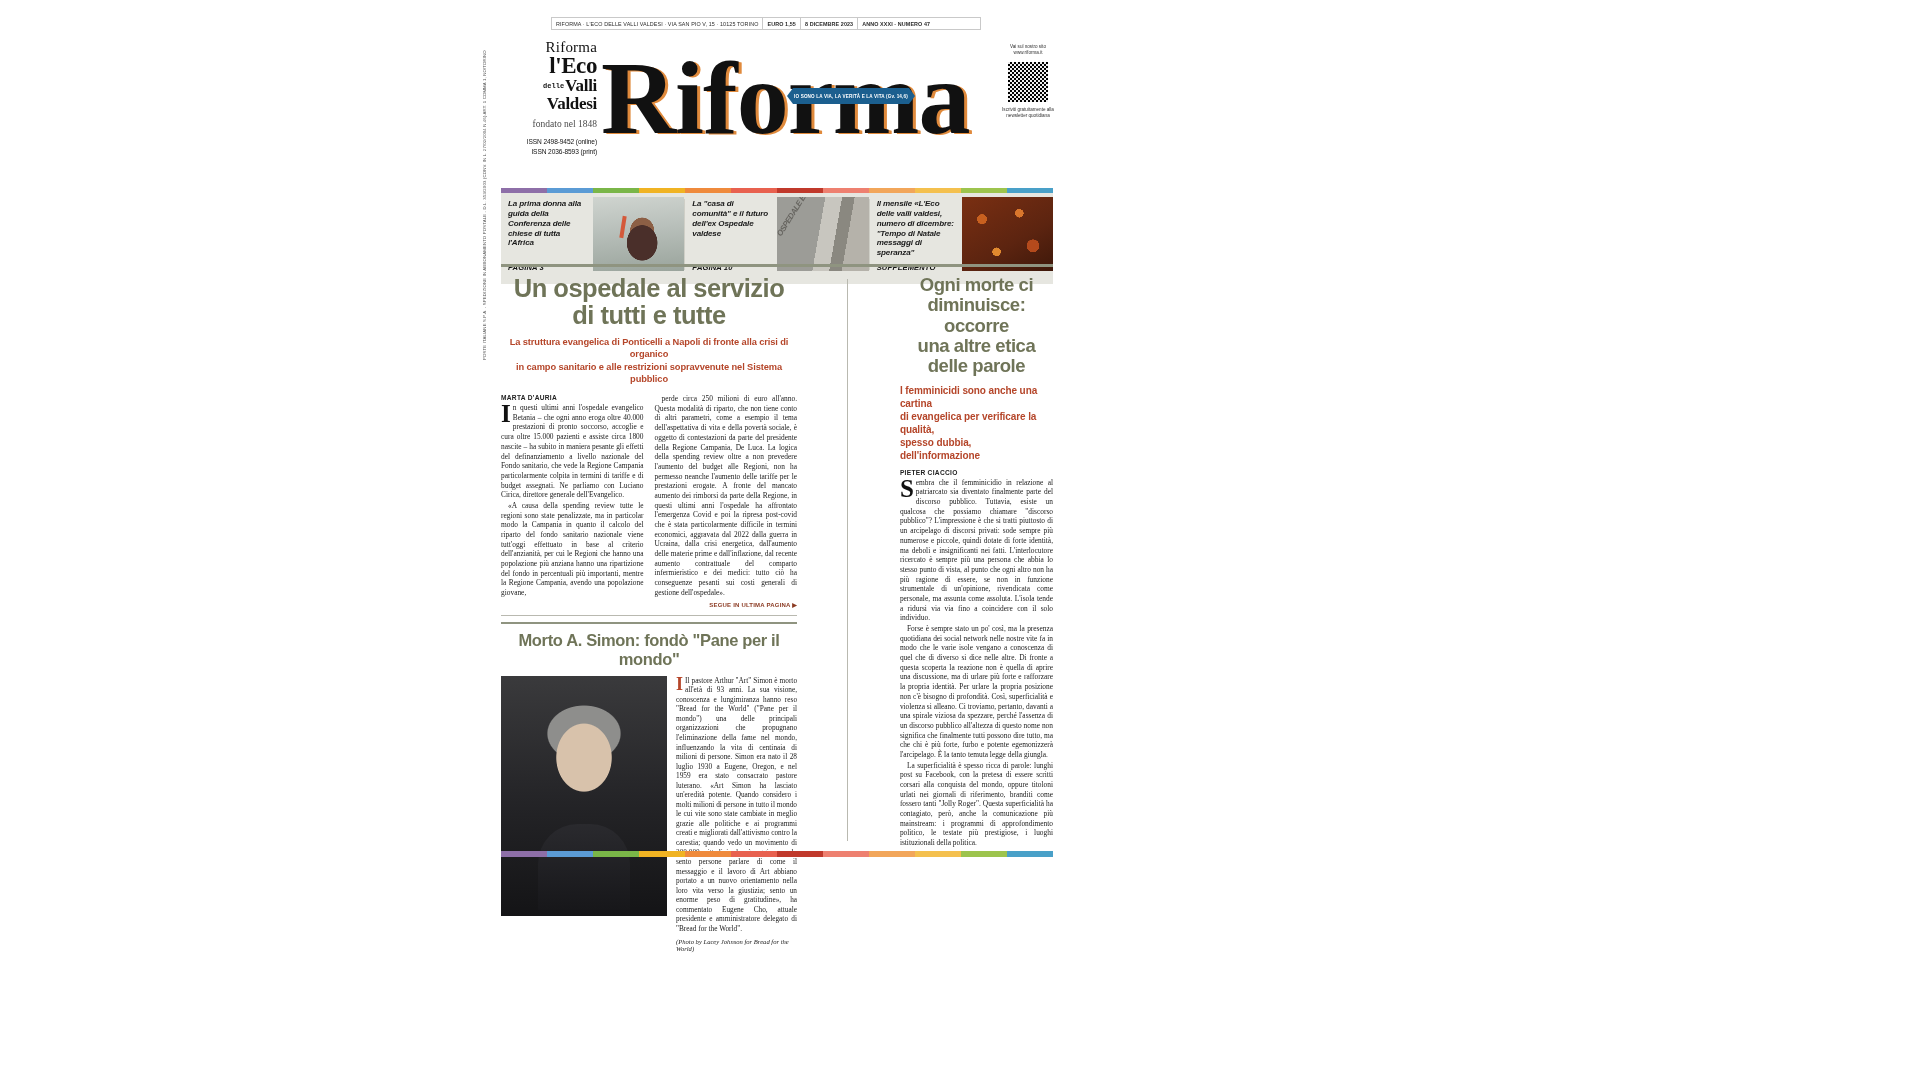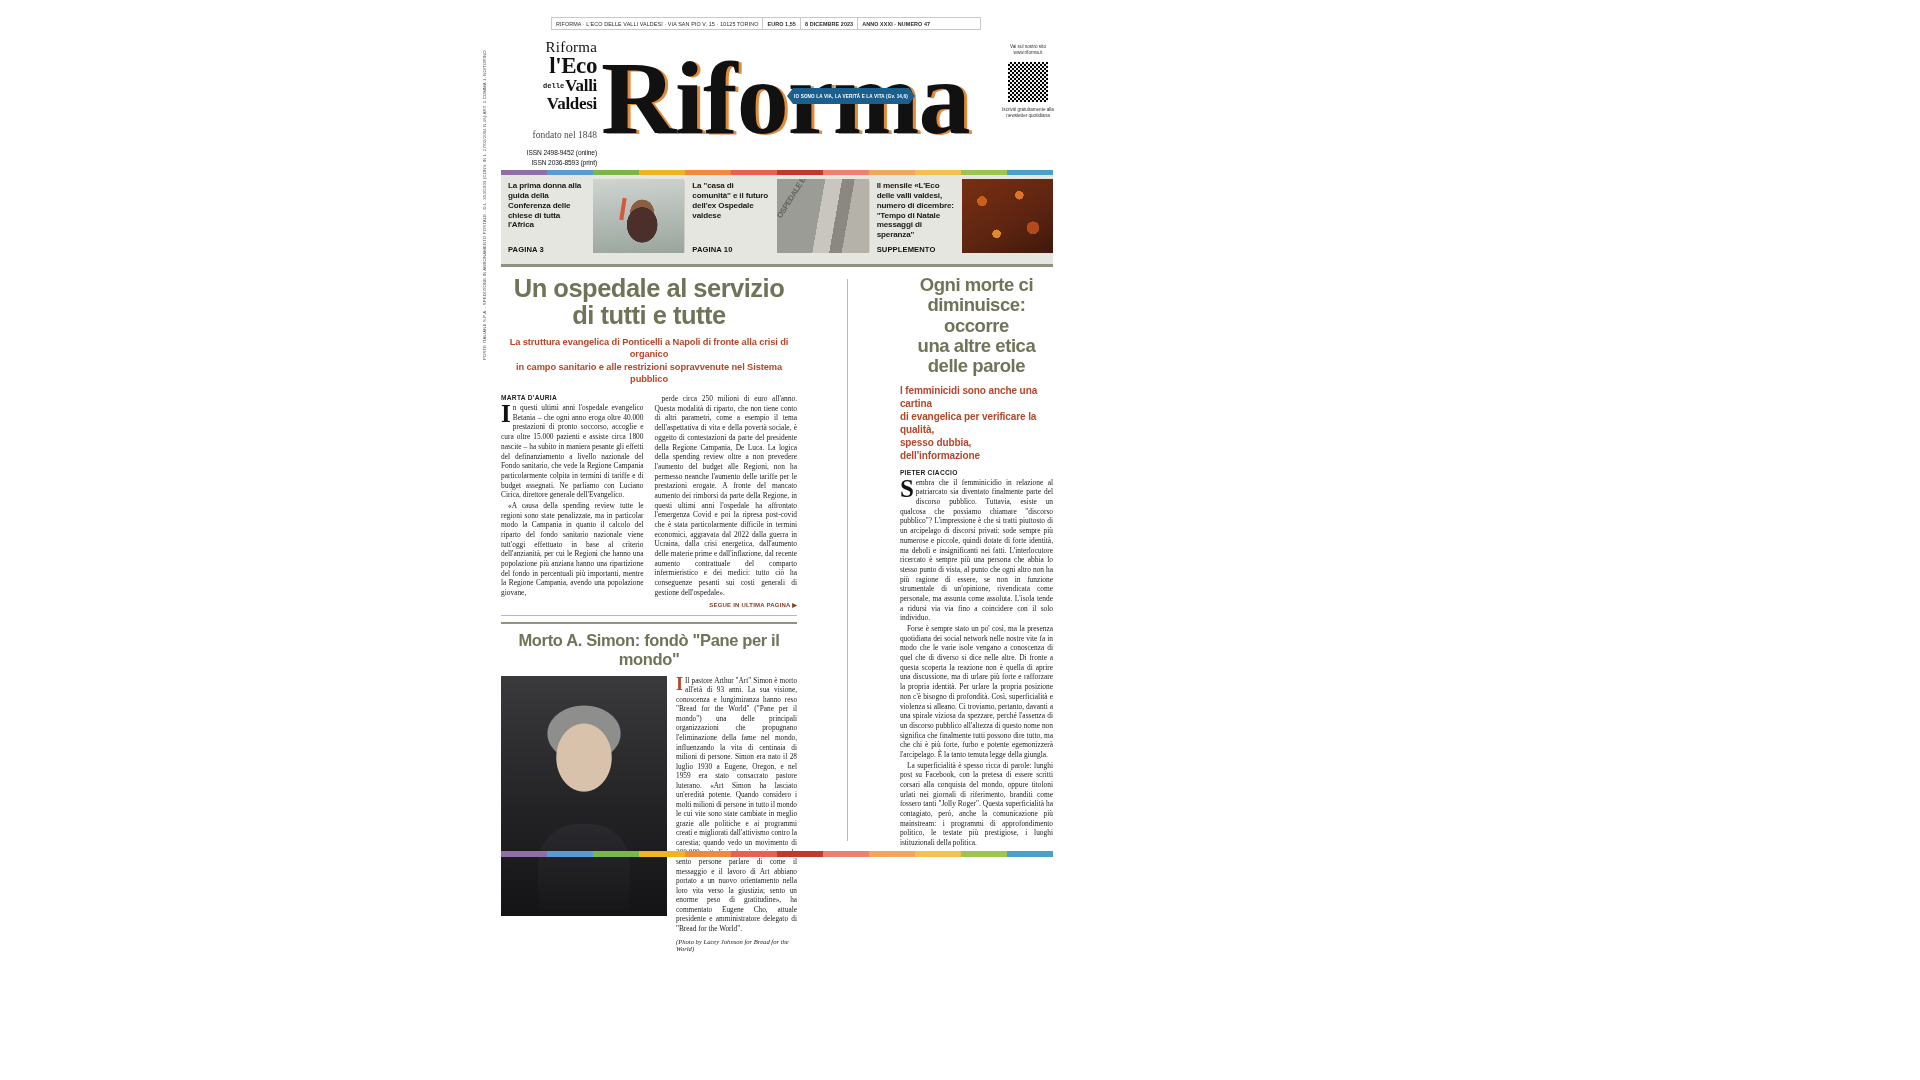--- a/index.html
+++ b/index.html
@@ -55,21 +55,21 @@
     font-weight: bold; font-size: 7px;
     display: inline-block; vertical-align: 3px; margin-right: 1px;
   }
   .mh-valli {
     font-family: "Liberation Serif", serif;
     font-weight: bold; font-size: 17px; line-height: 1;
     letter-spacing: -.3px;
   }
   .mh-fondato {
     font-family: "Liberation Serif", serif;
-    font-size: 9.5px; color: #4a4a4a; margin-top: 17px; line-height: 1.2;
+    font-size: 9.5px; color: #4a4a4a; margin-top: 6px; line-height: 1.2;
   }
   .mh-issn {
     font-size: 6.6px; color: #111; margin-top: 7px; line-height: 1.45;
     letter-spacing: -.1px;
   }
 
   
   .wordmark {
     position: absolute; left: 114px; top: 8px;
     width: 392px; height: 108px;
@@ -118,23 +118,24 @@
 
   .mh-sub {
     position: absolute; left: 0; top: 152px; width: 580px;
     text-align: center;
     font-size: 11.4px; font-weight: bold; letter-spacing: .55px;
     color: #8a8f80;
   }
 
   
   .teaserwrap {
-    position: absolute; left: 14px; top: 170px;
+    position: absolute; left: 14px; top: 188px;
     width: 552px; height: 96px;
     background: #e6e6e0;
+    font-style: italic;
   }
   .colorbar { display: flex; width: 100%; height: 5px; }
   .colorbar div { flex: 1 1 0; }
 
   .teasers { display: flex; height: 83px; }
   .teaser { display: flex; flex: 1 1 0; }
   .teaser-txt {
     flex: 0 0 92px; padding: 6px 6px 4px 7px;
     display: flex; flex-direction: column; justify-content: flex-start;
   }

